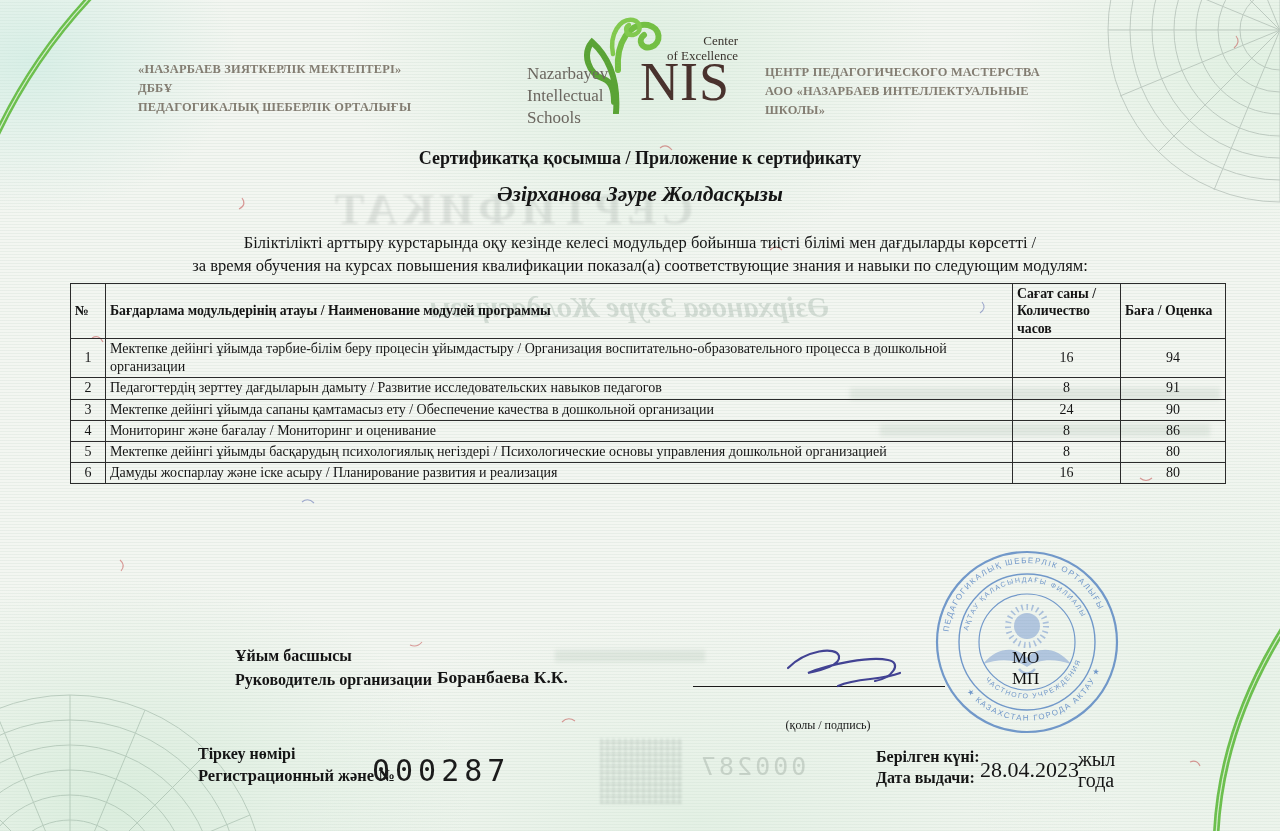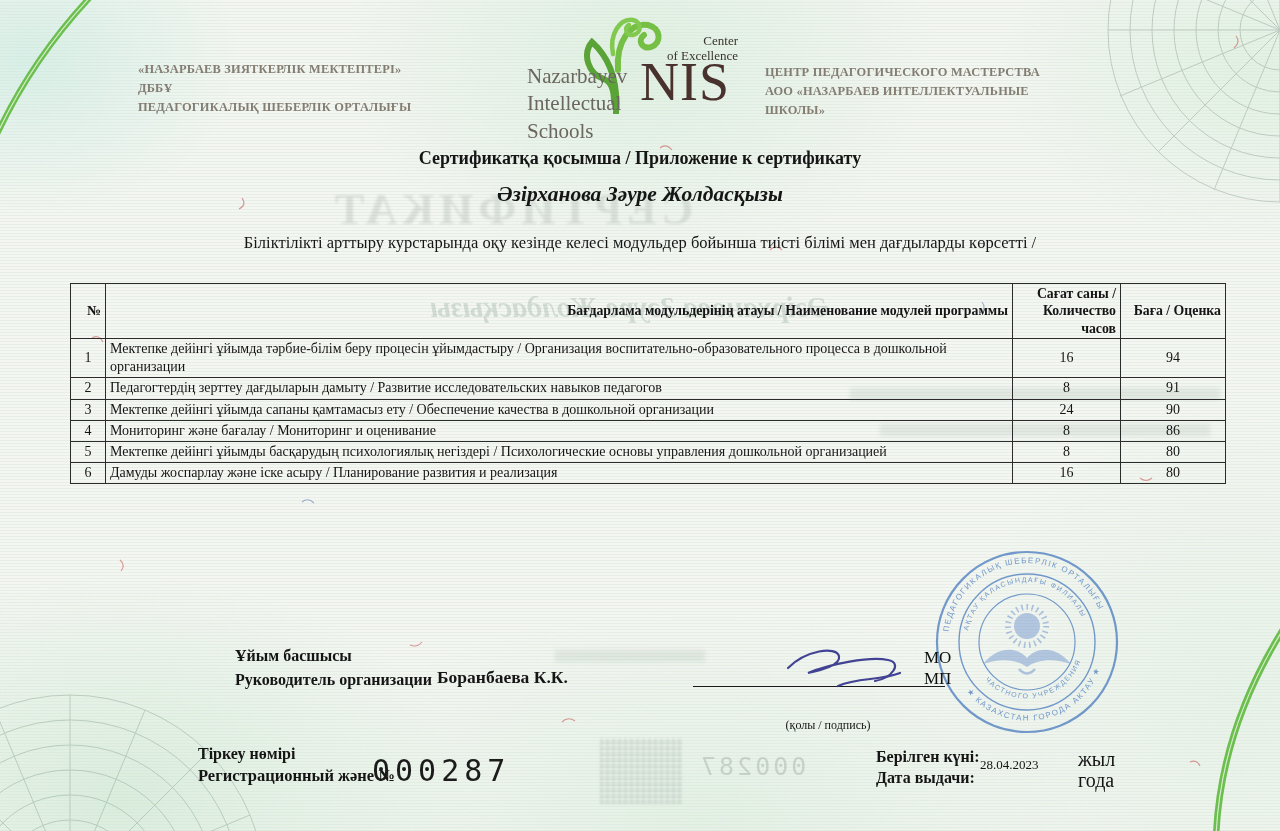--- a/index.html
+++ b/index.html
@@ -12,43 +12,43 @@
       radial-gradient(ellipse 360px 240px at 1250px 70px, rgba(205,235,210,.45), rgba(205,235,210,0) 70%),
       radial-gradient(ellipse 500px 320px at 120px 800px, rgba(198,230,205,.55), rgba(198,230,205,0) 70%),
       radial-gradient(ellipse 600px 300px at 700px 820px, rgba(205,232,210,.4), rgba(205,232,210,0) 70%),
       radial-gradient(ellipse 420px 420px at 1240px 700px, rgba(210,235,215,.35), rgba(210,235,215,0) 70%),
       repeating-linear-gradient(0deg, rgba(130,165,145,.10) 0px, rgba(130,165,145,.10) 1px, rgba(255,255,255,0) 1px, rgba(255,255,255,0) 3px);
     font-family:"Liberation Serif", serif;color:#151515;
   }
   .abs{position:absolute;}
   
   .org{width:300px;text-align:left;font-weight:bold;font-size:12.4px;line-height:1.55;color:#837d72;letter-spacing:.2px;}
-  .logo-name{font-size:21px;line-height:1.3;color:#6b665f;}
+  .logo-name{font-size:17px;line-height:1.3;color:#6b665f;}
   .logo-nis{font-size:54px;line-height:1;color:#49322d;letter-spacing:1px;}
   .logo-coe{width:100px;text-align:right;font-size:13px;line-height:1.18;color:#3a342e;}
   
   .title{left:0;top:148px;width:100%;text-align:center;font-weight:bold;font-size:18px;}
   .holder{left:0;top:182px;width:100%;text-align:center;font-weight:bold;font-style:italic;font-size:21.5px;}
   .desc{left:0;width:100%;text-align:center;font-size:16.5px;}
   
   table.modules{position:absolute;left:70px;top:283px;width:1155px;border-collapse:collapse;table-layout:fixed;background:transparent;}
   table.modules th, table.modules td{border:1.6px solid #2b2b2b;font-size:14px;vertical-align:middle;padding:1px 4px;}
-  table.modules th{font-weight:bold;text-align:right;line-height:1.25;font-size:13.8px;}
+  table.modules th{font-weight:bold;text-align:left;line-height:1.25;font-size:13.8px;}
   td.c{text-align:center;}
   td.mod{padding-left:8px;line-height:1.3;}
   
   .sig-label{font-size:16px;line-height:1.5;font-weight:bold;}
   .sig-name{font-weight:bold;font-size:17.5px;}
   .sig-line{left:693px;top:652px;width:252px;height:34px;border-bottom:1.6px solid #1a1a1a;}
   .sig-caption{left:758px;top:691px;width:140px;text-align:center;font-size:12px;margin-top:27px;}
-  .mo-mp{left:924px;top:647px;font-size:17px;line-height:21px;color:#101010;}
+  .mo-mp{left:1012px;top:647px;font-size:17px;line-height:21px;color:#101010;}
   
   .foot-label{font-weight:bold;font-size:16px;line-height:1.45;}
   .reg-number{font-family:"DejaVu Sans Mono", monospace;font-size:30px;letter-spacing:5px;color:#1b1b1b;}
-  .date-value{font-size:13px;}
+  .date-value{font-size:22px;}
   .year-label{font-size:20px;line-height:1.45;margin-left:16px;}
   
   .ghost{color:rgba(120,145,132,.26);transform:scaleX(-1);filter:blur(.6px);white-space:nowrap;}
   .ghost-cert{left:330px;top:184px;font-weight:bold;font-size:44px;letter-spacing:5px;color:rgba(128,142,136,.20);filter:blur(1px);}
   .ghost-name2{left:430px;top:290px;font-weight:bold;font-style:italic;font-size:30px;}
   .ghost-num{left:698px;top:752px;font-family:"DejaVu Sans Mono",monospace;font-size:25px;letter-spacing:3px;color:rgba(125,140,130,.30);}
   .ghost-stripe{background:rgba(135,160,145,.16);filter:blur(2px);}
   .ghost-qr{left:600px;top:738px;width:82px;height:66px;filter:blur(1px);opacity:.5;
     background:repeating-linear-gradient(0deg, rgba(120,135,128,.25) 0 3px, transparent 3px 6px),
                repeating-linear-gradient(90deg, rgba(120,135,128,.25) 0 3px, transparent 3px 6px);}
@@ -138,20 +138,21 @@
   </div>
   <div class="abs logo-nis" style="left:640px;top:55px;">NIS</div>
   <div class="abs logo-coe" style="left:638px;top:33px;">
     <div>Center</div>
     <div>of Excellence</div>
   </div>
 
   <div class="abs title">Сертификатқа қосымша / Приложение к сертификату</div>
   <div class="abs holder">Әзірханова Зәуре Жолдасқызы</div>
   <div class="abs desc" style="top:233px;">Біліктілікті арттыру курстарында оқу кезінде келесі модульдер бойынша тиісті білімі мен дағдыларды көрсетті /</div>
+  <div class="abs desc" style="top:256px;">за время обучения на курсах повышения квалификации показал(а) соответствующие знания и навыки по следующим модулям:</div>
 
   <table class="modules">
     <colgroup>
         <col style="width:35px">
         <col style="width:907px">
         <col style="width:108px">
         <col style="width:105px">
       </colgroup>
     <tbody>
         <tr style="height:55px;">

